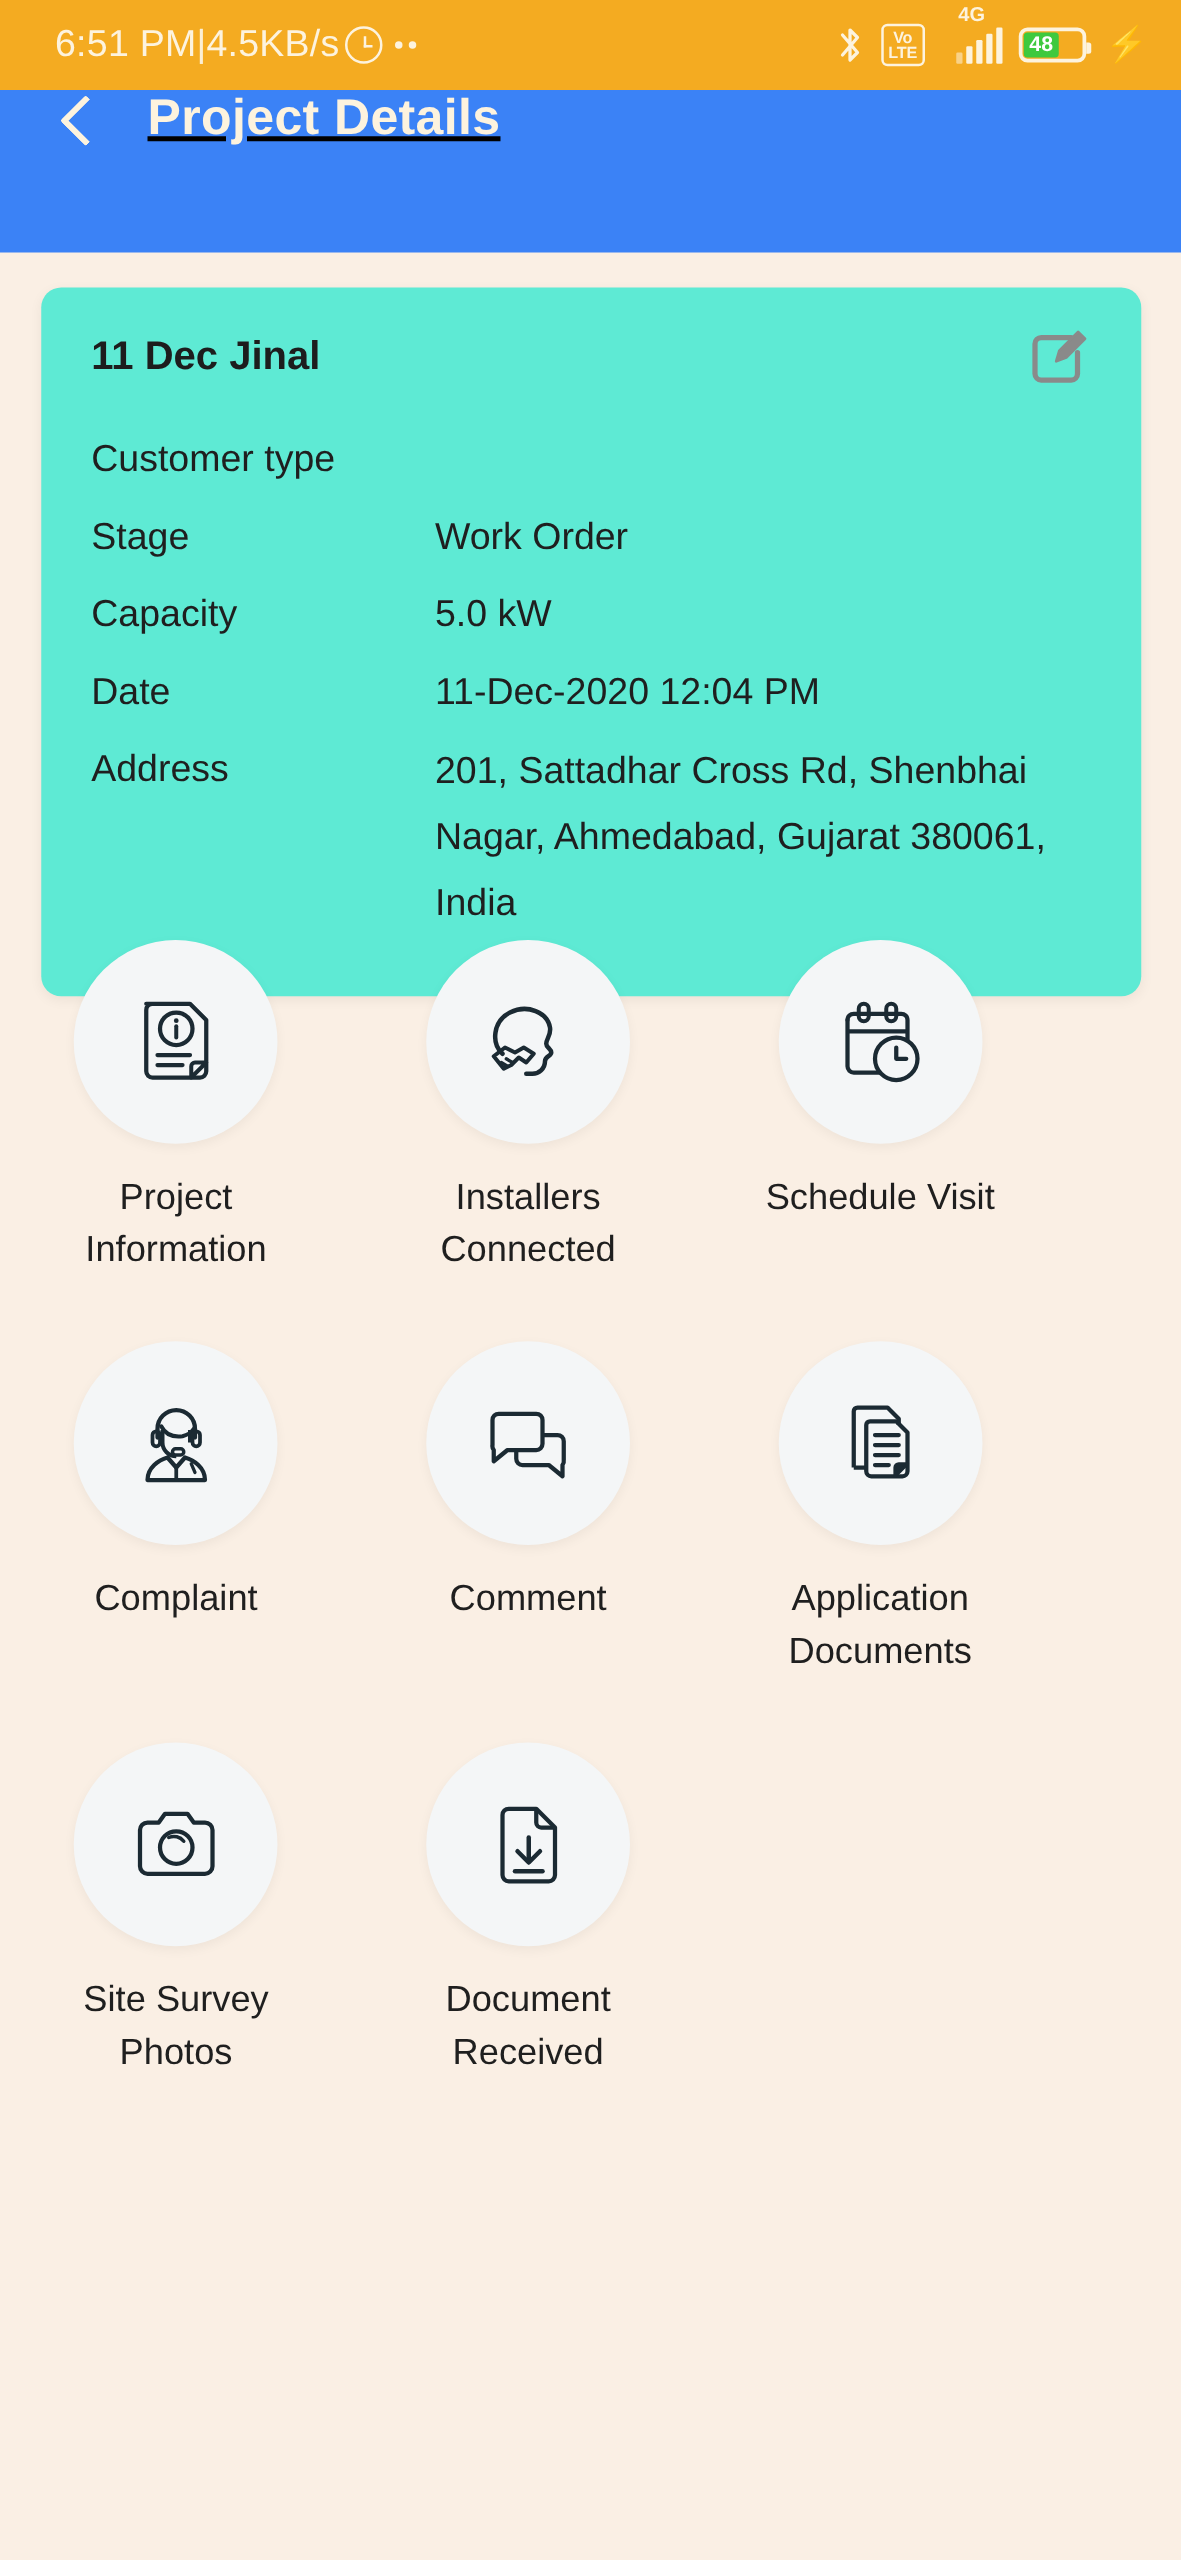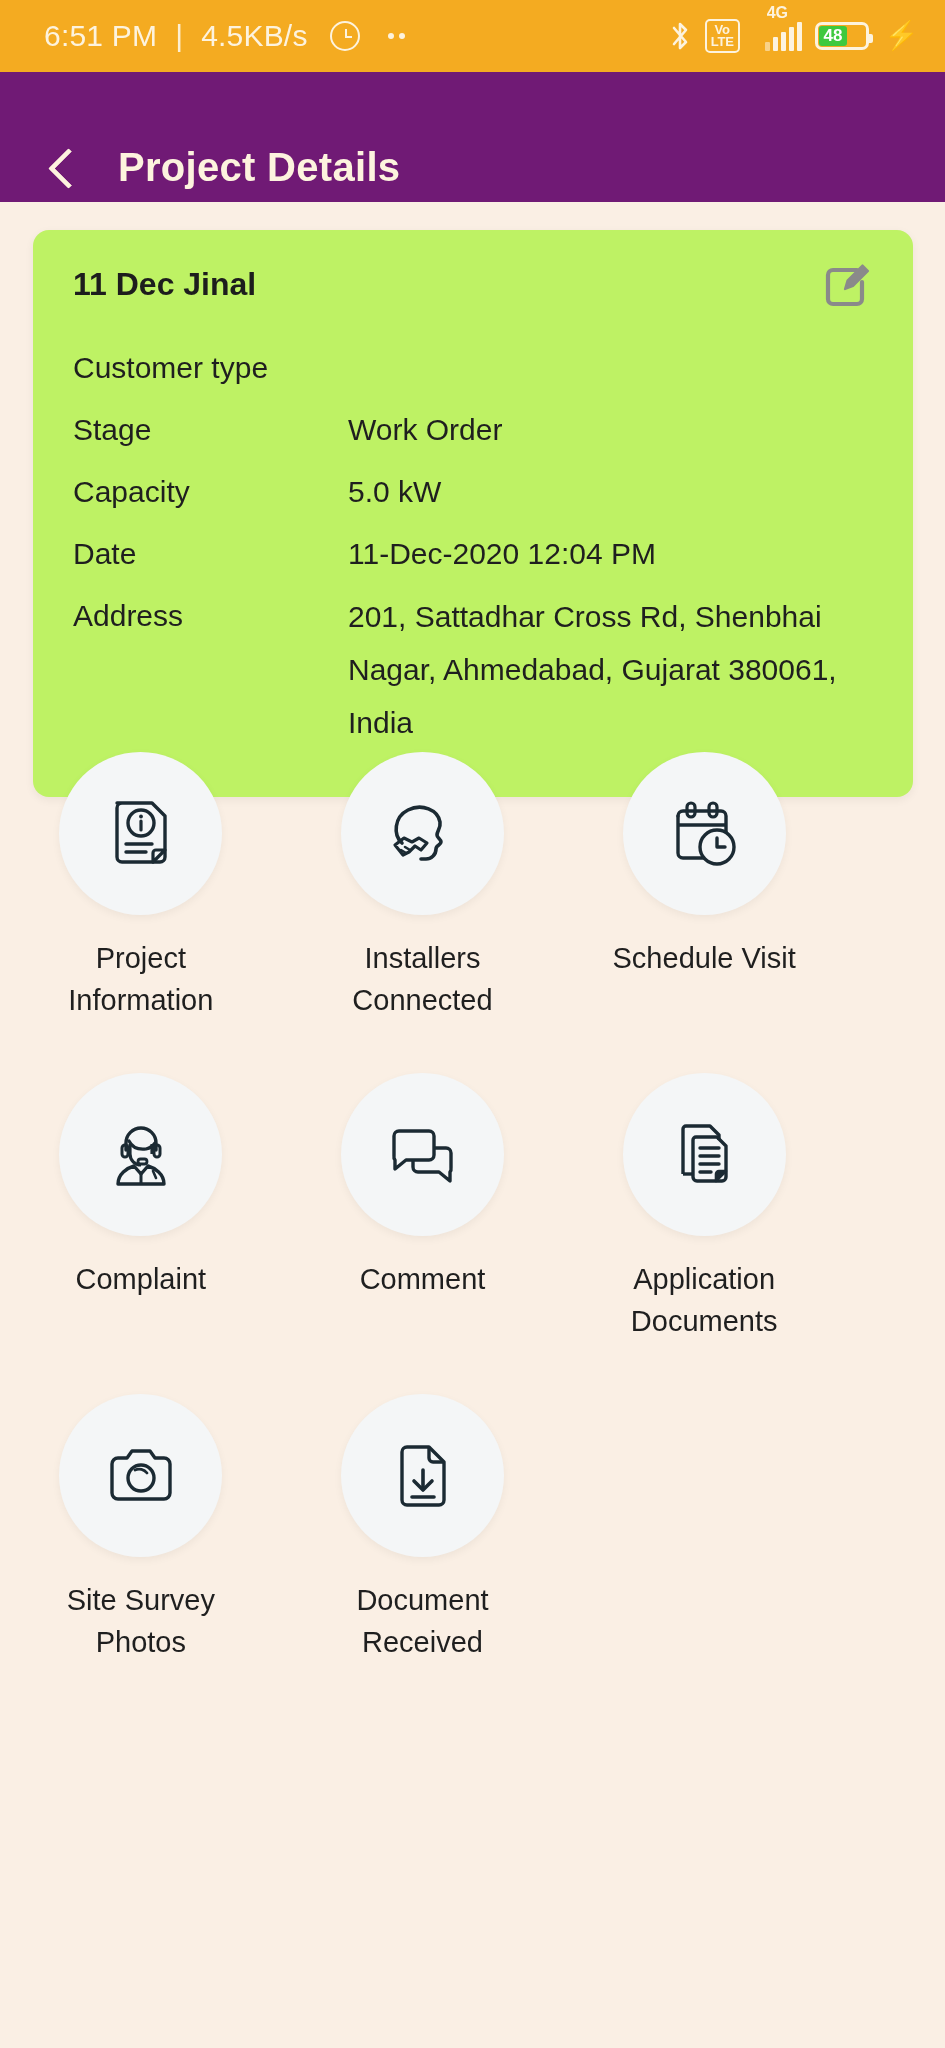--- a/index.html
+++ b/index.html
@@ -24,21 +24,21 @@
     height: 72px;
     background: #f4ab21;
     display: flex;
     align-items: center;
     justify-content: space-between;
     padding: 0 26px 0 44px;
   }
   .status-left {
     display: flex;
     align-items: center;
-    gap: 18px;
+    gap: 0;
     color: #fdf3de;
     font-size: 30px;
     letter-spacing: 0.2px;
   }
   .status-left .sep { opacity: 0.95; }
   .alarm-icon {
     width: 30px; height: 30px;
     border: 2.6px solid #fdf3de;
     border-radius: 50%;
     position: relative;
@@ -128,25 +128,26 @@
     font-weight: bold;
     display: flex;
     align-items: center;
     justify-content: center;
   }
   .bolt { color: #fdf3de; font-size: 28px; line-height: 1; margin-left: 2px; }
 
   
   .app-bar {
     height: 130px;
-    background: #701a75;
-    display: flex;
-    align-items: flex-end;
+    background: #3b82f6;
+    display: flex;
+    align-items: flex-start;
     padding: 0 0 12px 40px;
     gap: 32px;
+    text-decoration: underline;
   }
   .back-btn {
     width: 46px; height: 46px;
     position: relative;
     cursor: pointer;
     flex: 0 0 auto;
   }
   .back-btn::before {
     content: "";
     position: absolute;
@@ -163,21 +164,21 @@
     font-weight: bold;
     letter-spacing: 0.3px;
   }
 
   
   .card {
     position: absolute;
     left: 33px;
     top: 230px;
     width: 880px;
-    background: #bef264;
+    background: #5eead4;
     border-radius: 16px;
     box-shadow: 0 3px 10px rgba(0,0,0,0.06);
     padding: 36px 40px 38px 40px;
   }
   .card-head {
     display: flex;
     justify-content: space-between;
     align-items: flex-start;
   }
   .card-title {

